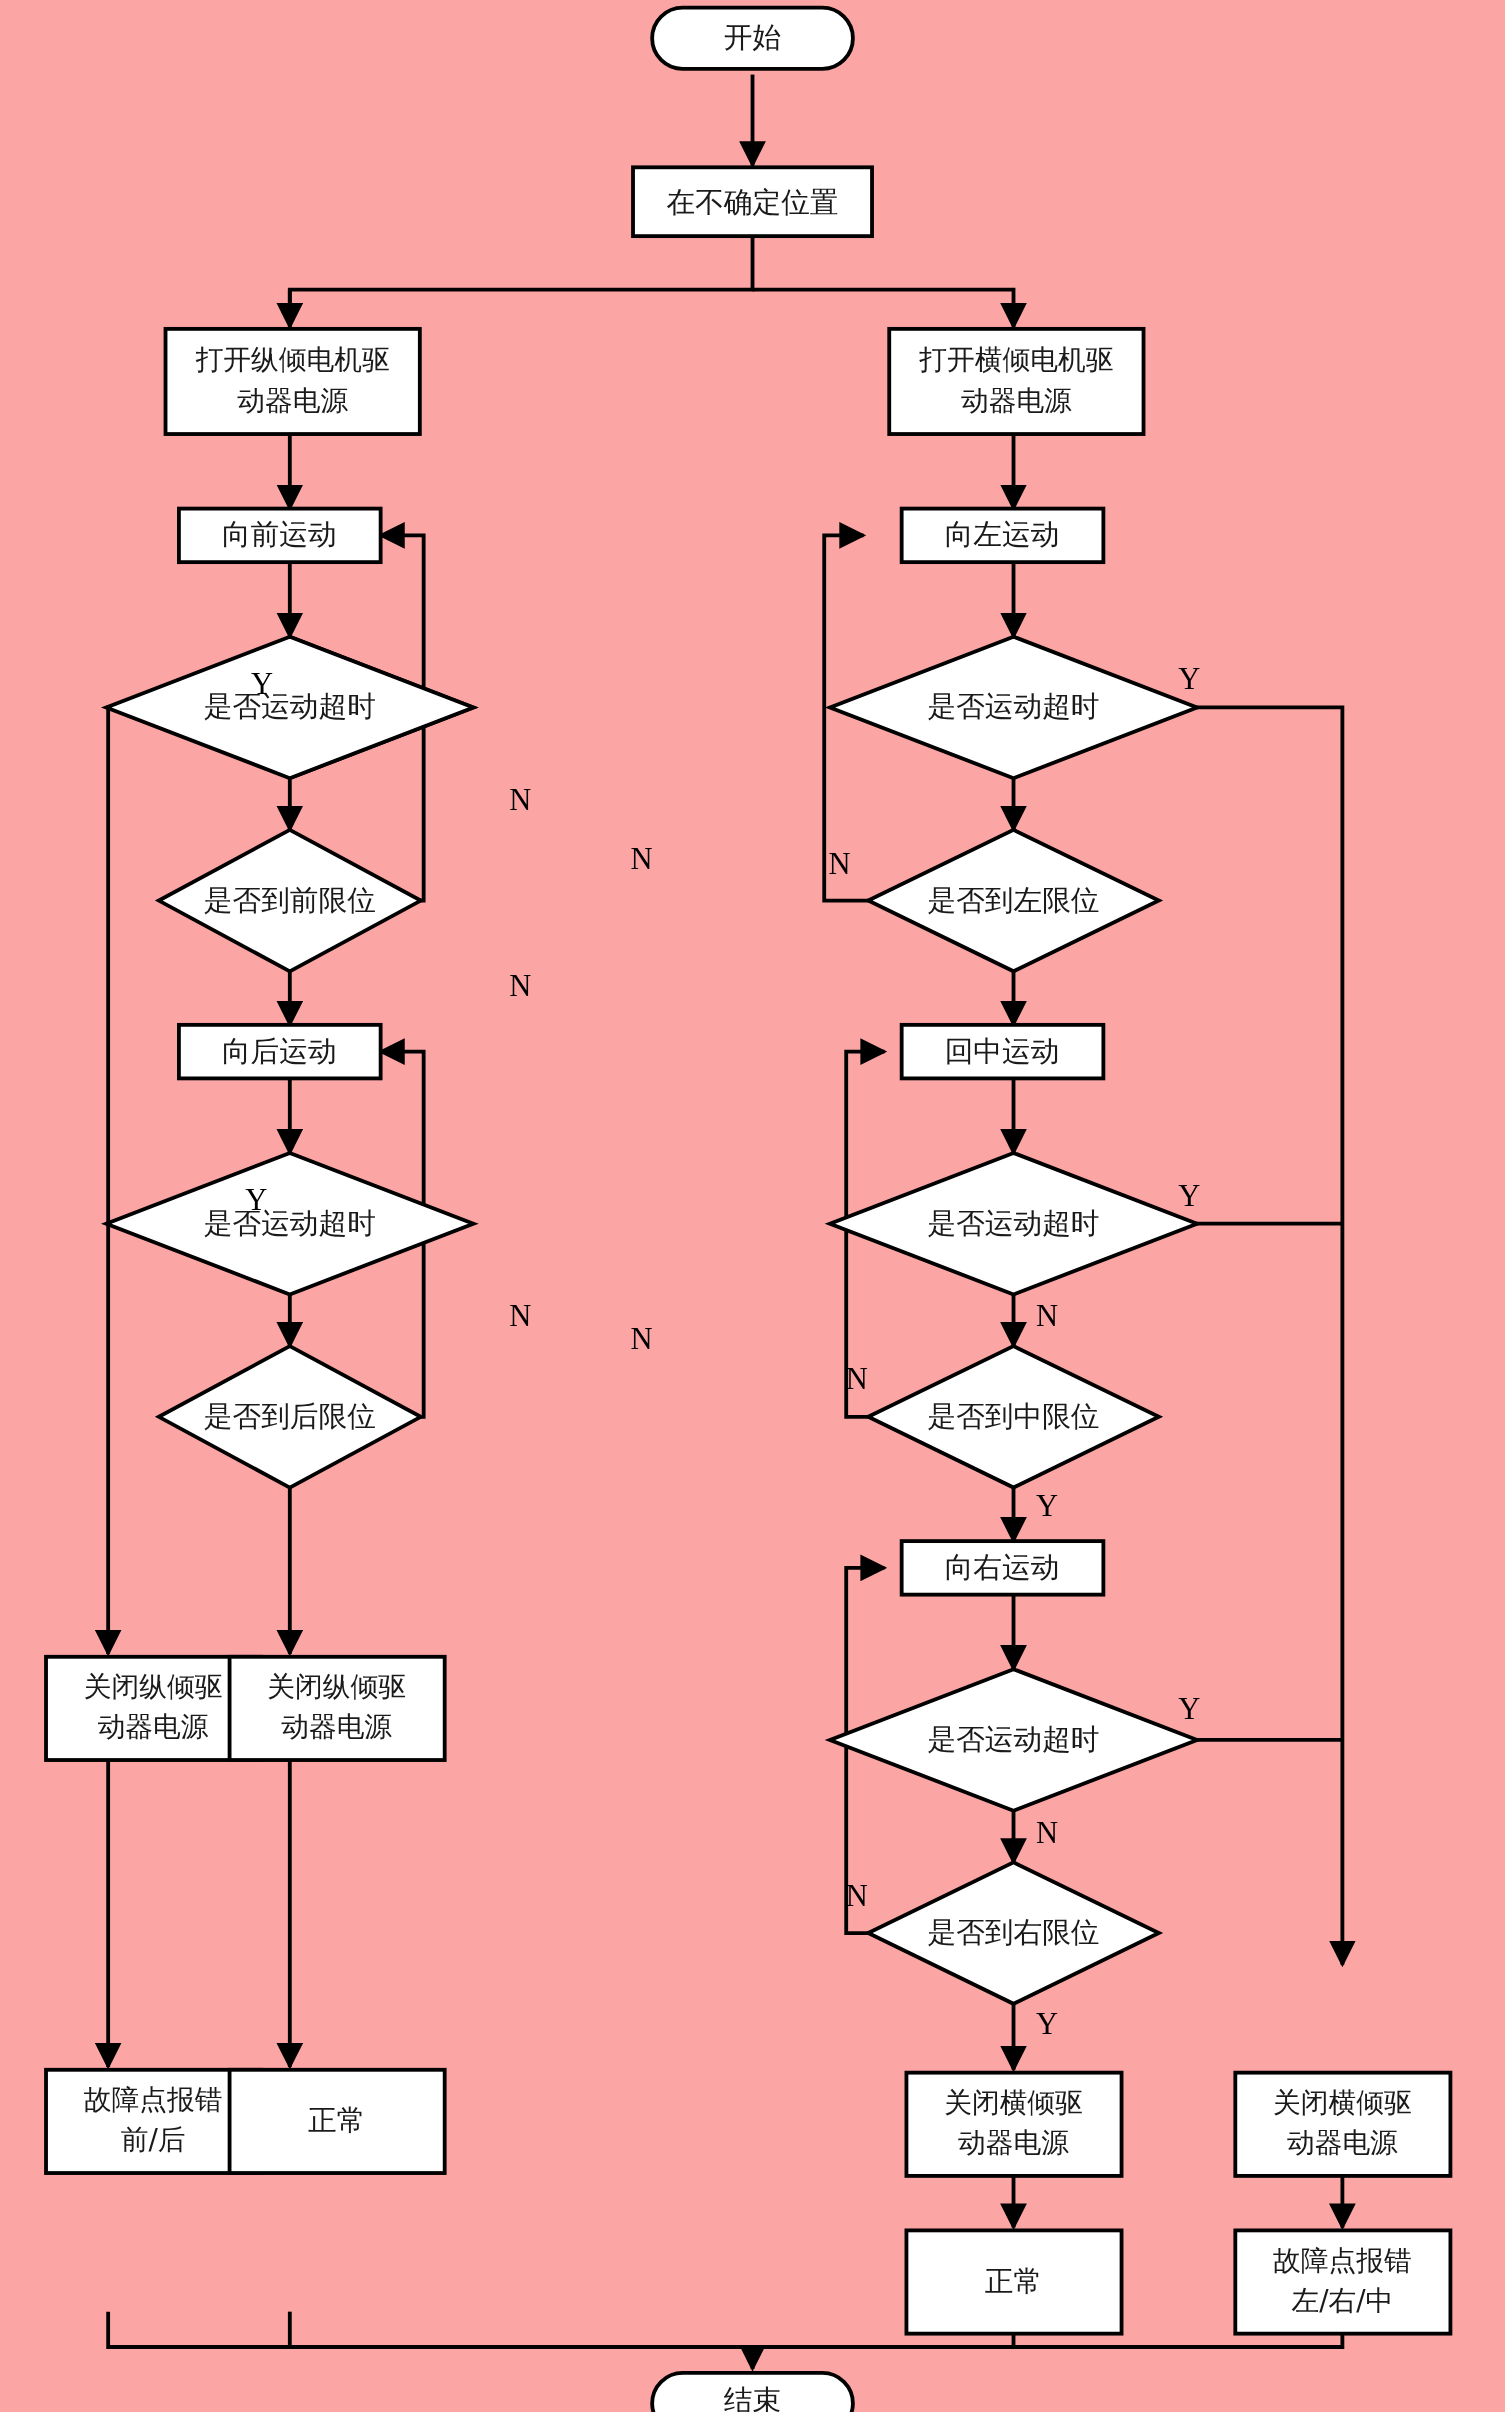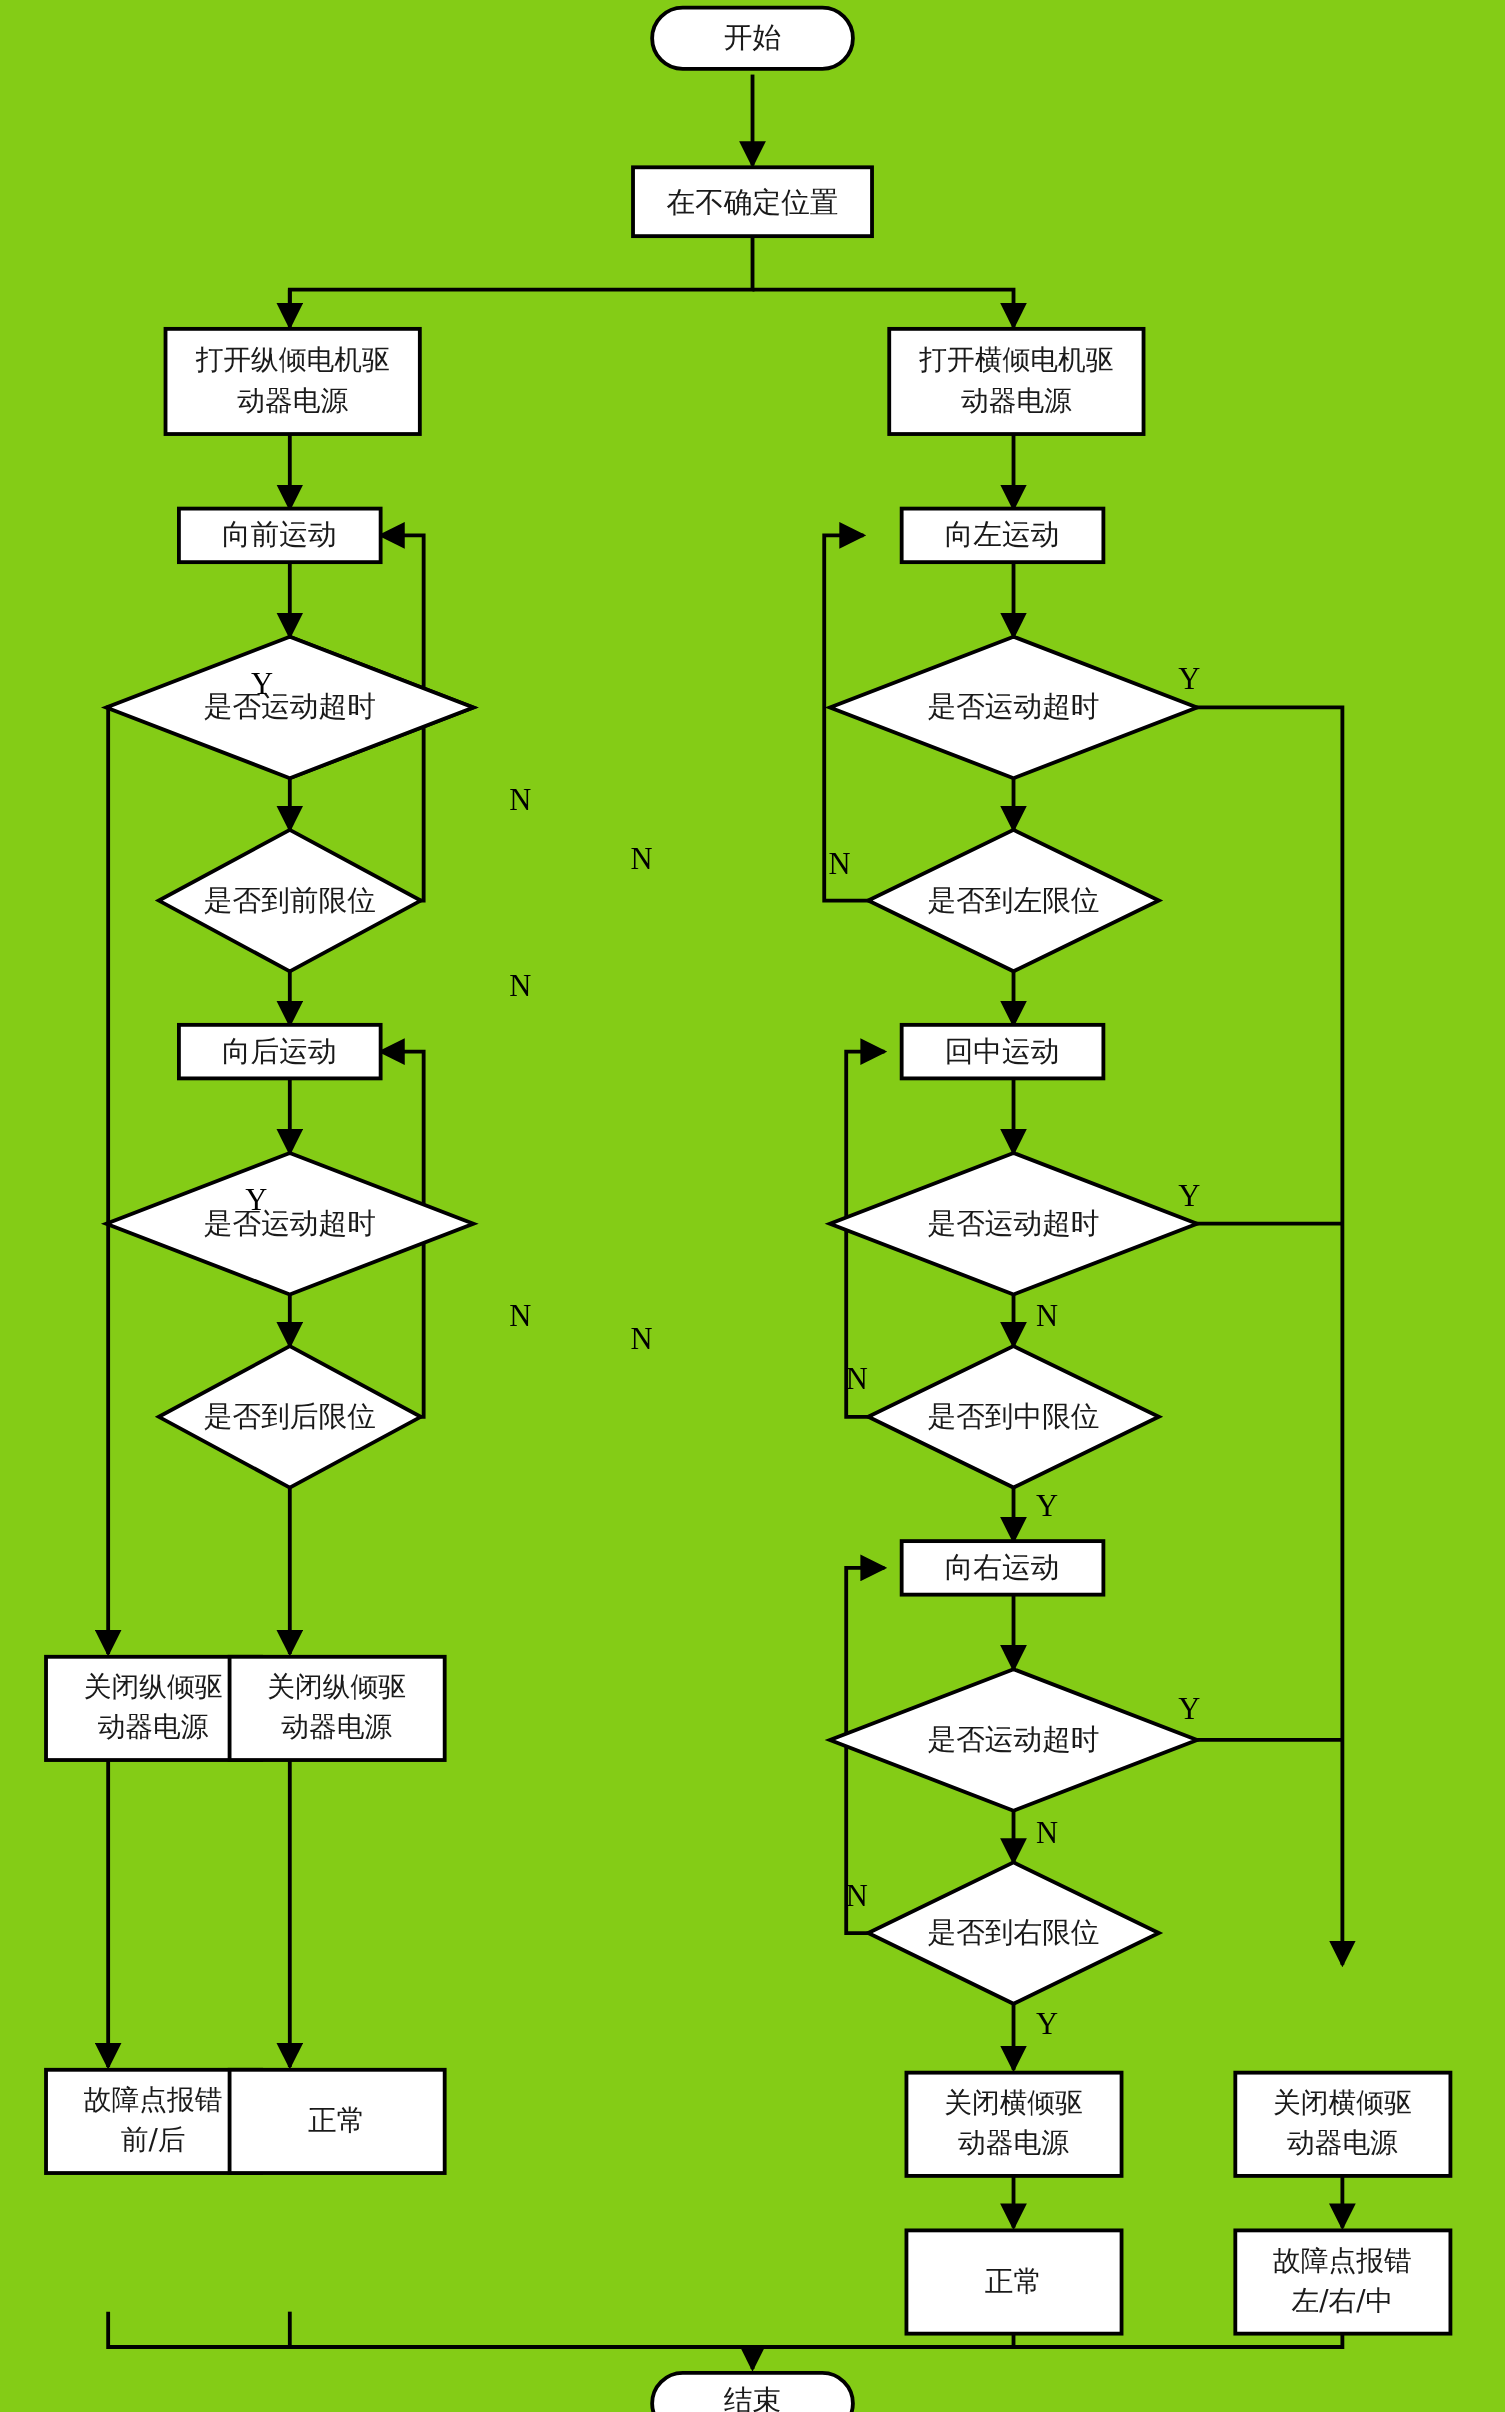--- a/index.html
+++ b/index.html
@@ -7,21 +7,21 @@
     padding: 0;
     background: #ffffff;
   }
   body {
     font-family: "Liberation Sans", "DejaVu Sans", sans-serif;
   }
   #flow-root {
     position: relative;
     width: 1506px;
     height: 2413px;
-    background: #84cc16;
+    background: #fca5a5;
     overflow: hidden;
   }
   svg#flow-svg {
     position: absolute;
     left: 0;
     top: 0;
     width: 1506px;
     height: 2413px;
     display: block;
   }

